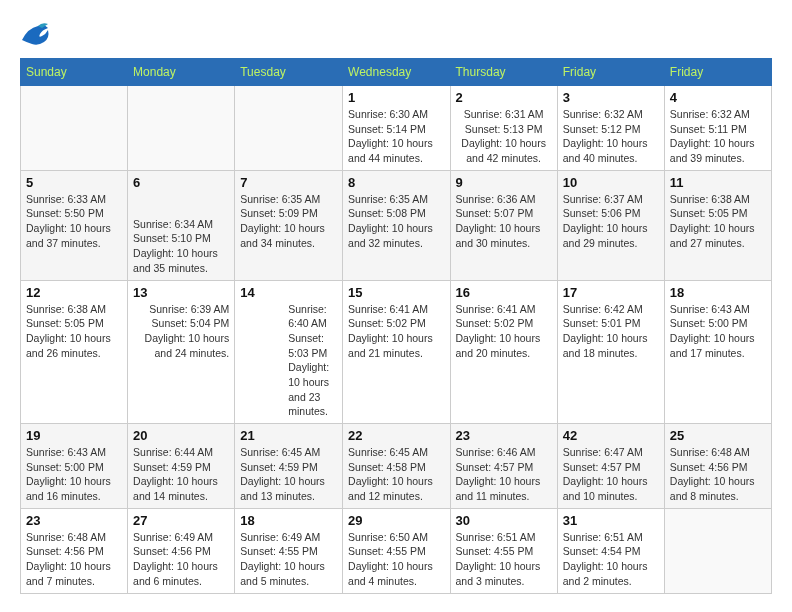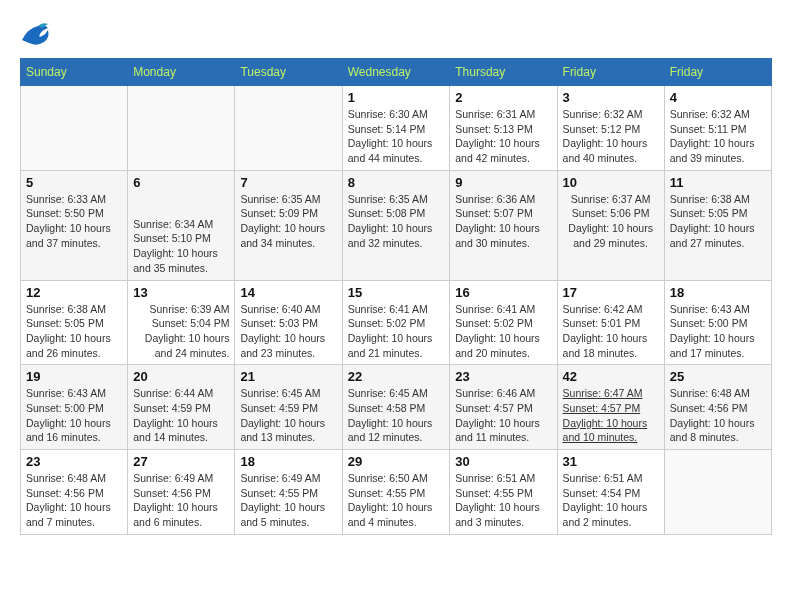--- a/index.html
+++ b/index.html
@@ -127,21 +127,21 @@
         <td class="empty-cell"></td>
         <td>
           <div class="day-number">1</div>
           <div class="day-info" style="white-space: pre-line;">Sunrise: 6:30 AM
 Sunset: 5:14 PM
 Daylight: 10 hours
 and 44 minutes.</div>
         </td>
         <td>
           <div class="day-number">2</div>
-          <div class="day-info" style="white-space: pre-line;">Sunrise: 6:31 AM
+          <div class="day-info" style="white-space: pre-line; text-align: center;">Sunrise: 6:31 AM
 Sunset: 5:13 PM
 Daylight: 10 hours
 and 42 minutes.</div>
         </td>
         <td>
           <div class="day-number">3</div>
           <div class="day-info" style="white-space: pre-line;">Sunrise: 6:32 AM
 Sunset: 5:12 PM
 Daylight: 10 hours
 and 40 minutes.</div>
@@ -185,21 +185,21 @@
         </td>
         <td>
           <div class="day-number">9</div>
           <div class="day-info" style="white-space: pre-line;">Sunrise: 6:36 AM
 Sunset: 5:07 PM
 Daylight: 10 hours
 and 30 minutes.</div>
         </td>
         <td>
           <div class="day-number">10</div>
-          <div class="day-info" style="white-space: pre-line; text-align: center;">Sunrise: 6:37 AM
+          <div class="day-info" style="white-space: pre-line;">Sunrise: 6:37 AM
 Sunset: 5:06 PM
 Daylight: 10 hours
 and 29 minutes.</div>
         </td>
         <td>
           <div class="day-number">11</div>
           <div class="day-info" style="white-space: pre-line;">Sunrise: 6:38 AM
 Sunset: 5:05 PM
 Daylight: 10 hours
 and 27 minutes.</div>
@@ -215,21 +215,21 @@
         </td>
         <td>
           <div class="day-number">13</div>
           <div class="day-info" style="white-space: pre-line; text-align: right;">Sunrise: 6:39 AM
 Sunset: 5:04 PM
 Daylight: 10 hours
 and 24 minutes.</div>
         </td>
         <td>
           <div class="day-number">14</div>
-          <div class="day-info" style="white-space: pre-line;">Sunrise: 6:40 AM
+          <div class="day-info" style="white-space: pre-line; margin-left: 48px;">Sunrise: 6:40 AM
 Sunset: 5:03 PM
 Daylight: 10 hours
 and 23 minutes.</div>
         </td>
         <td>
           <div class="day-number">15</div>
           <div class="day-info" style="white-space: pre-line;">Sunrise: 6:41 AM
 Sunset: 5:02 PM
 Daylight: 10 hours
 and 21 minutes.</div>
@@ -287,21 +287,21 @@
         </td>
         <td>
           <div class="day-number">23</div>
           <div class="day-info" style="white-space: pre-line;">Sunrise: 6:46 AM
 Sunset: 4:57 PM
 Daylight: 10 hours
 and 11 minutes.</div>
         </td>
         <td>
           <div class="day-number">42</div>
-          <div class="day-info" style="white-space: pre-line; text-decoration: underline;">Sunrise: 6:47 AM
+          <div class="day-info" style="white-space: pre-line;">Sunrise: 6:47 AM
 Sunset: 4:57 PM
 Daylight: 10 hours
 and 10 minutes.</div>
         </td>
         <td>
           <div class="day-number">25</div>
           <div class="day-info" style="white-space: pre-line;">Sunrise: 6:48 AM
 Sunset: 4:56 PM
 Daylight: 10 hours
 and 8 minutes.</div>

